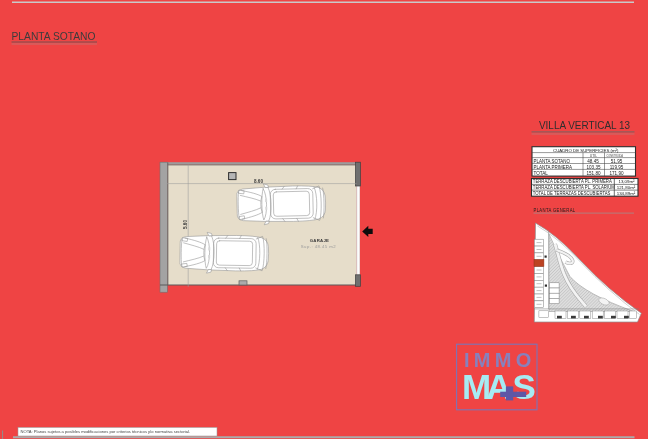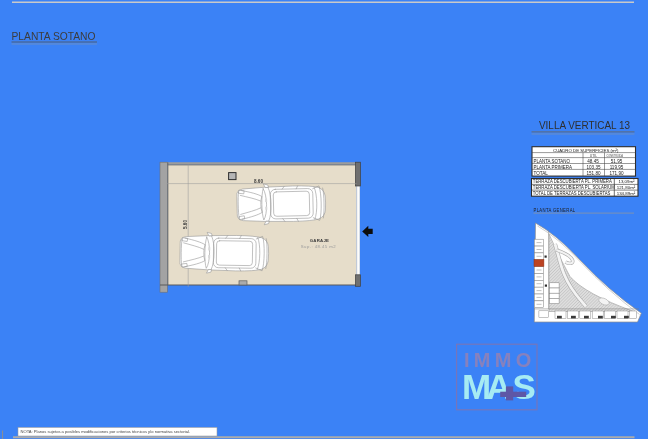--- a/index.html
+++ b/index.html
@@ -1,16 +1,16 @@
 <!DOCTYPE html>
 <html><head>
 <meta charset="utf-8">
 <style>
   html,body{margin:0;padding:0;background:#ffffff;}
-  #page{position:relative;width:648px;height:439px;background:#3b82f6;overflow:hidden;text-decoration:underline;}
+  #page{position:relative;width:648px;height:439px;background:#ef4444;overflow:hidden;text-decoration:underline;}
   svg text{font-family:"Liberation Sans",sans-serif;}
 </style>
 </head>
 <body>
 <div id="page">
 <svg width="648" height="439" viewBox="0 0 648 439" xmlns="http://www.w3.org/2000/svg">
 <defs>
   <pattern id="hatch" width="2.2" height="2.2" patternTransform="rotate(45)" patternUnits="userSpaceOnUse">
     <rect width="2.2" height="2.2" fill="#dedede"></rect>
     <line x1="0" y1="0" x2="0" y2="2.2" stroke="#b4b4b4" stroke-width="0.85"></line>

